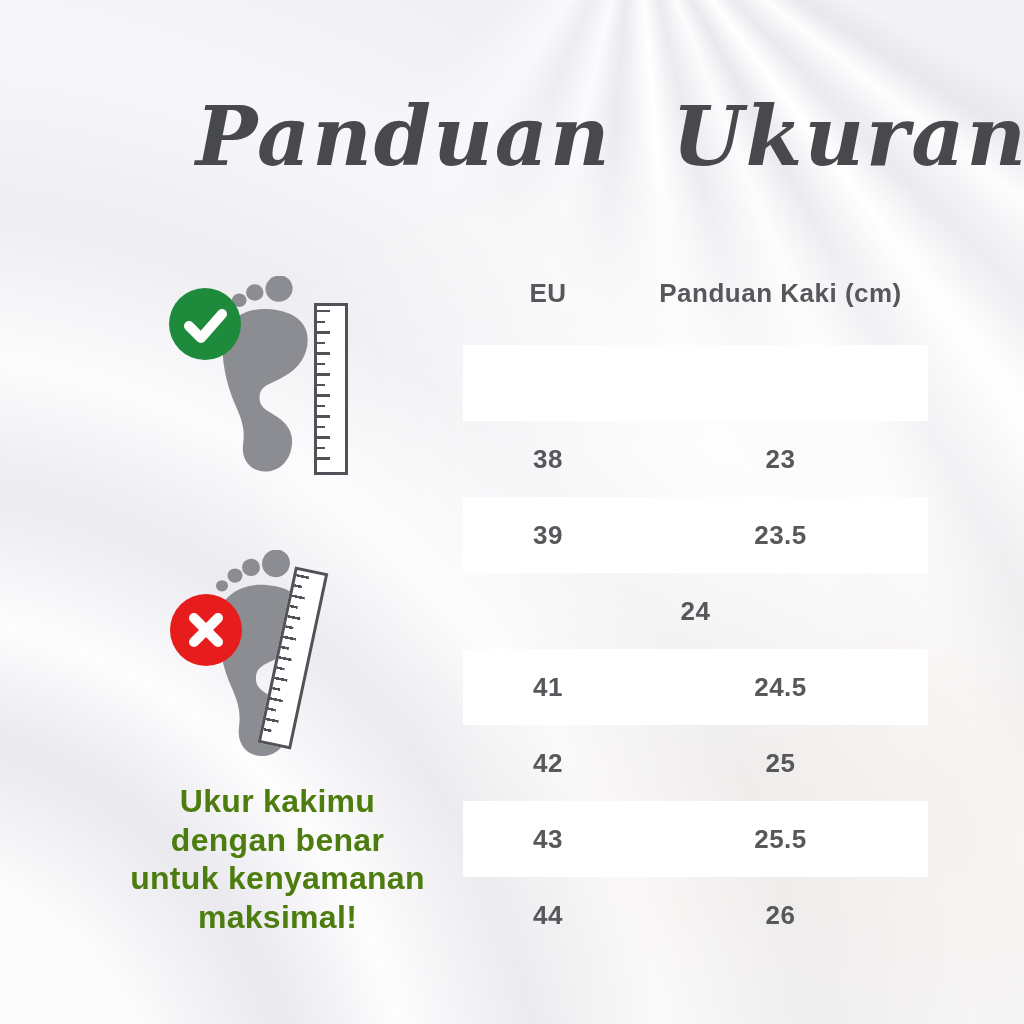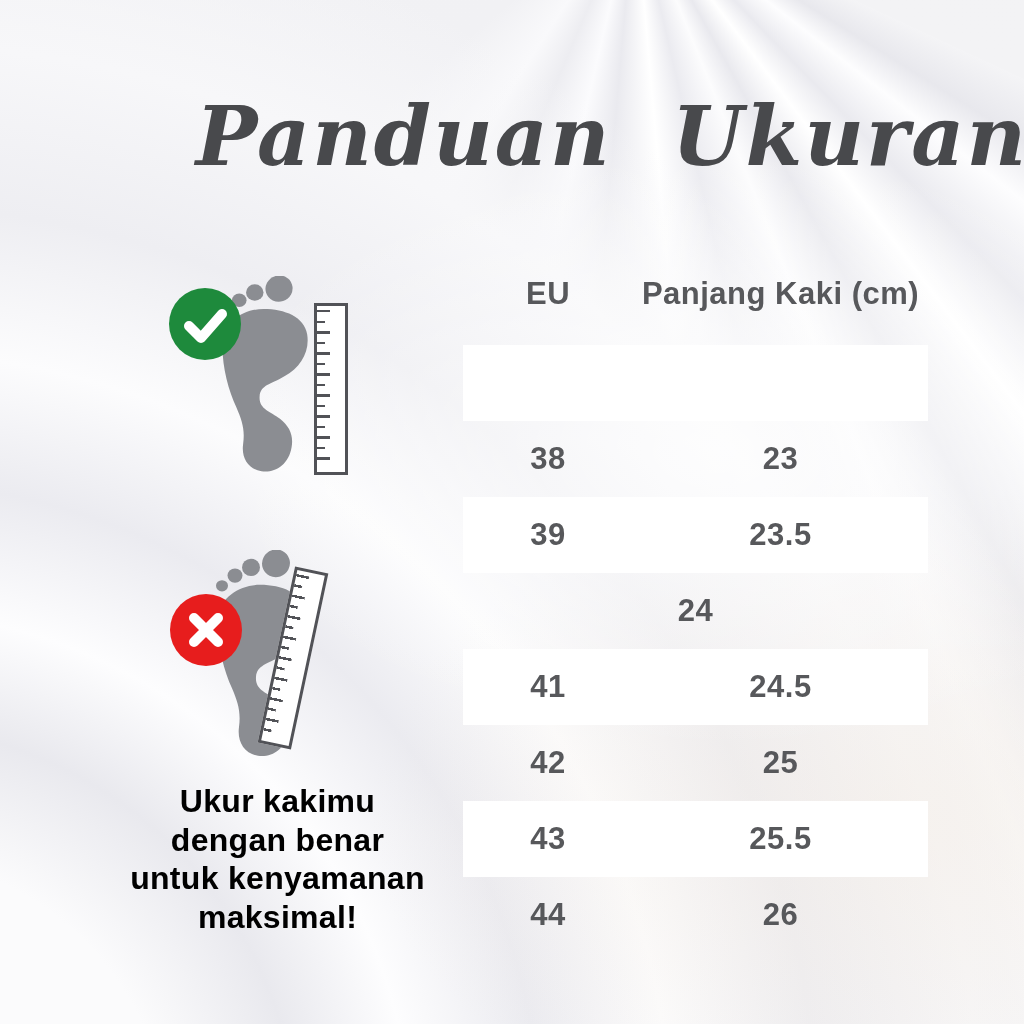--- a/index.html
+++ b/index.html
@@ -50,32 +50,32 @@
   .badge {
     position:absolute; width:72px; height:72px; border-radius:50%;
     display:flex; align-items:center; justify-content:center;
   }
   .fig-correct .badge { left:9px;  top:12px; background:#1e8a3c; }
   .fig-wrong   .badge { left:10px; top:48px; background:#e71d1d; }
   
   .note {
     position:absolute; left:100px; top:782px; width:355px;
     text-align:center; font-size:32px; font-weight:700;
-    line-height:38.5px; color:#000000; letter-spacing:0.3px;
+    line-height:38.5px; color:#4d7c0f; letter-spacing:0.3px;
   }
   
   .size-table { position:absolute; left:463px; top:252px; width:465px; }
   .thead {
     height:93px; padding-bottom:10px; box-sizing:border-box;
     display:flex; align-items:center;
     font-size:30px; font-weight:600; color:#55565a; letter-spacing:0.5px;
   }
   .tr { height:76px; display:flex; align-items:center; }
   .tr.banded { background:#ffffff; }
-  .td, .th { text-align:center; font-size:31px; font-weight:600; color:#57585b; letter-spacing:0.5px; }
+  .td, .th { text-align:center; font-size:26px; font-weight:600; color:#57585b; letter-spacing:0.5px; }
   .col-eu  { width:170px; }
   .col-len { flex:1; }
 </style>
 </head>
 <body>
 
 <div class="canvas">
   <div class="bg"></div>
 
   <h1 class="title">Panduan Ukuran</h1>
@@ -125,21 +125,21 @@
   <div class="note">
     <div>Ukur kakimu</div>
     <div>dengan benar</div>
     <div>untuk kenyamanan</div>
     <div>maksimal!</div>
   </div>
 
   <div class="size-table">
     <div class="thead">
       <div class="th col-eu">EU</div>
-      <div class="th col-len">Panjang Kaki (cm)</div>
+      <div class="th col-len">Panduan Kaki (cm)</div>
     </div>
     <div class="tbody">
       <div class="tr banded">
       </div>
       <div class="tr">
         <div class="td col-eu">38</div>
         <div class="td col-len">23</div>
       </div>
       <div class="tr banded">
         <div class="td col-eu">39</div>

